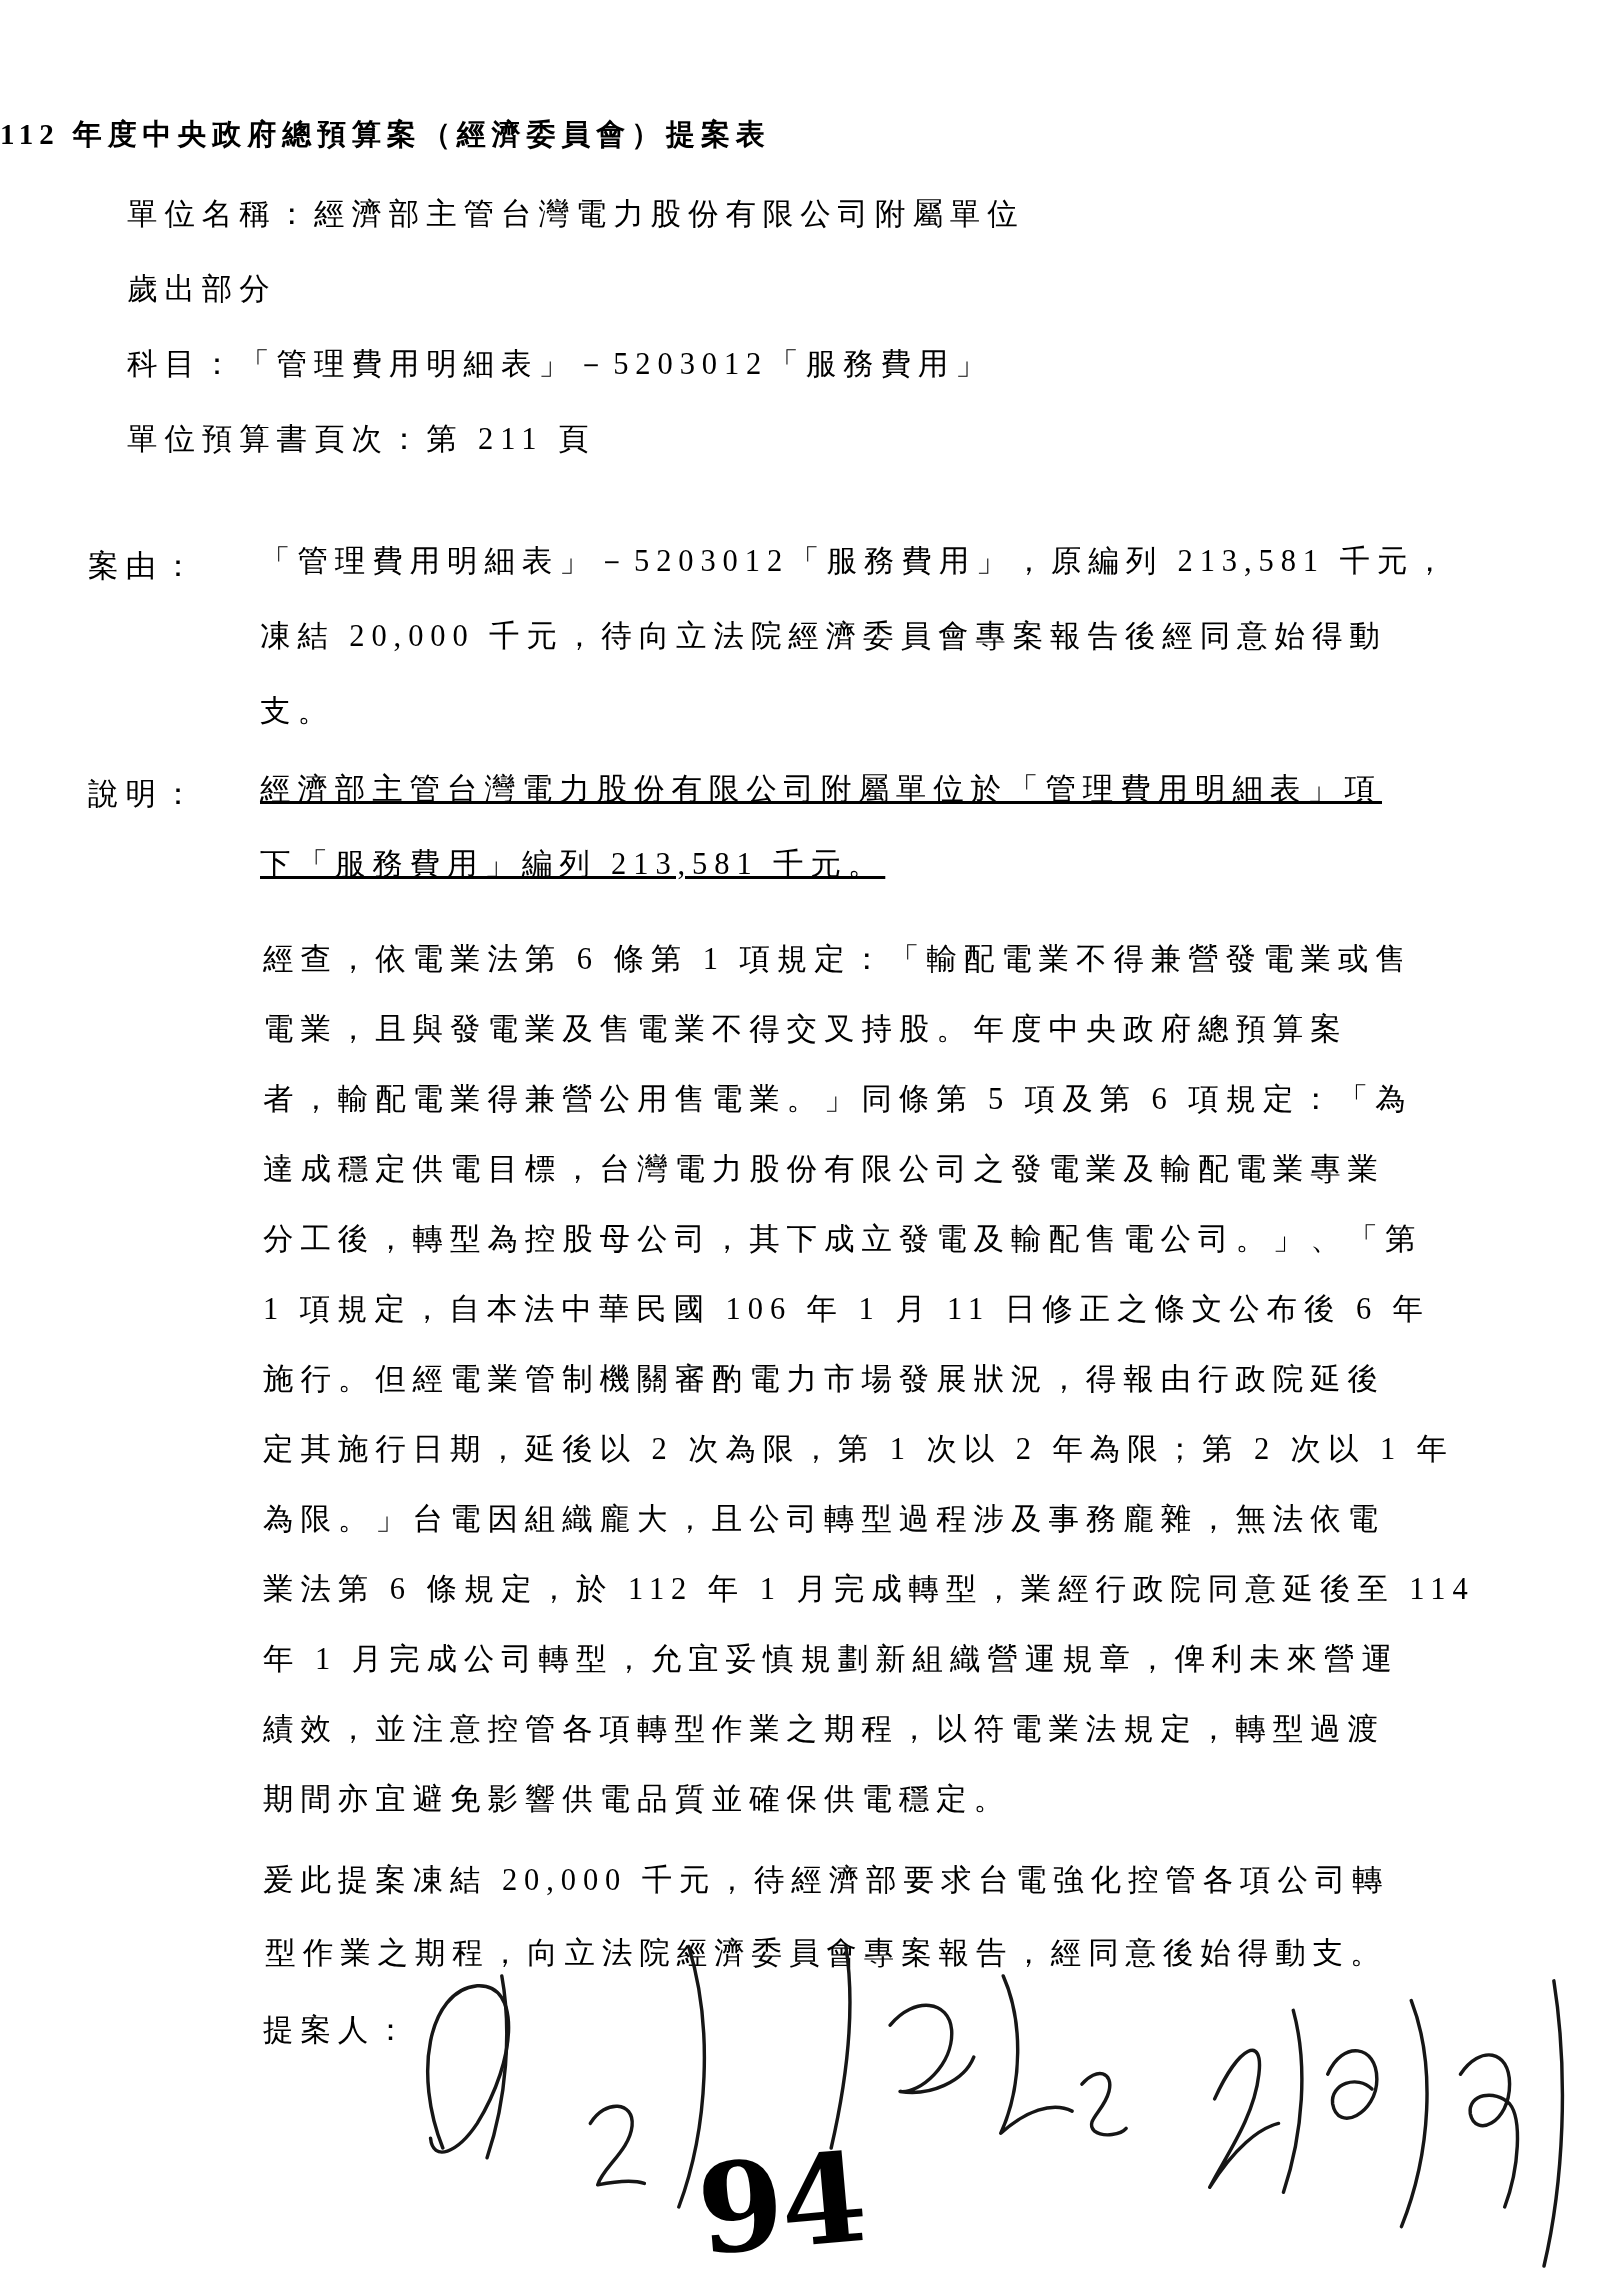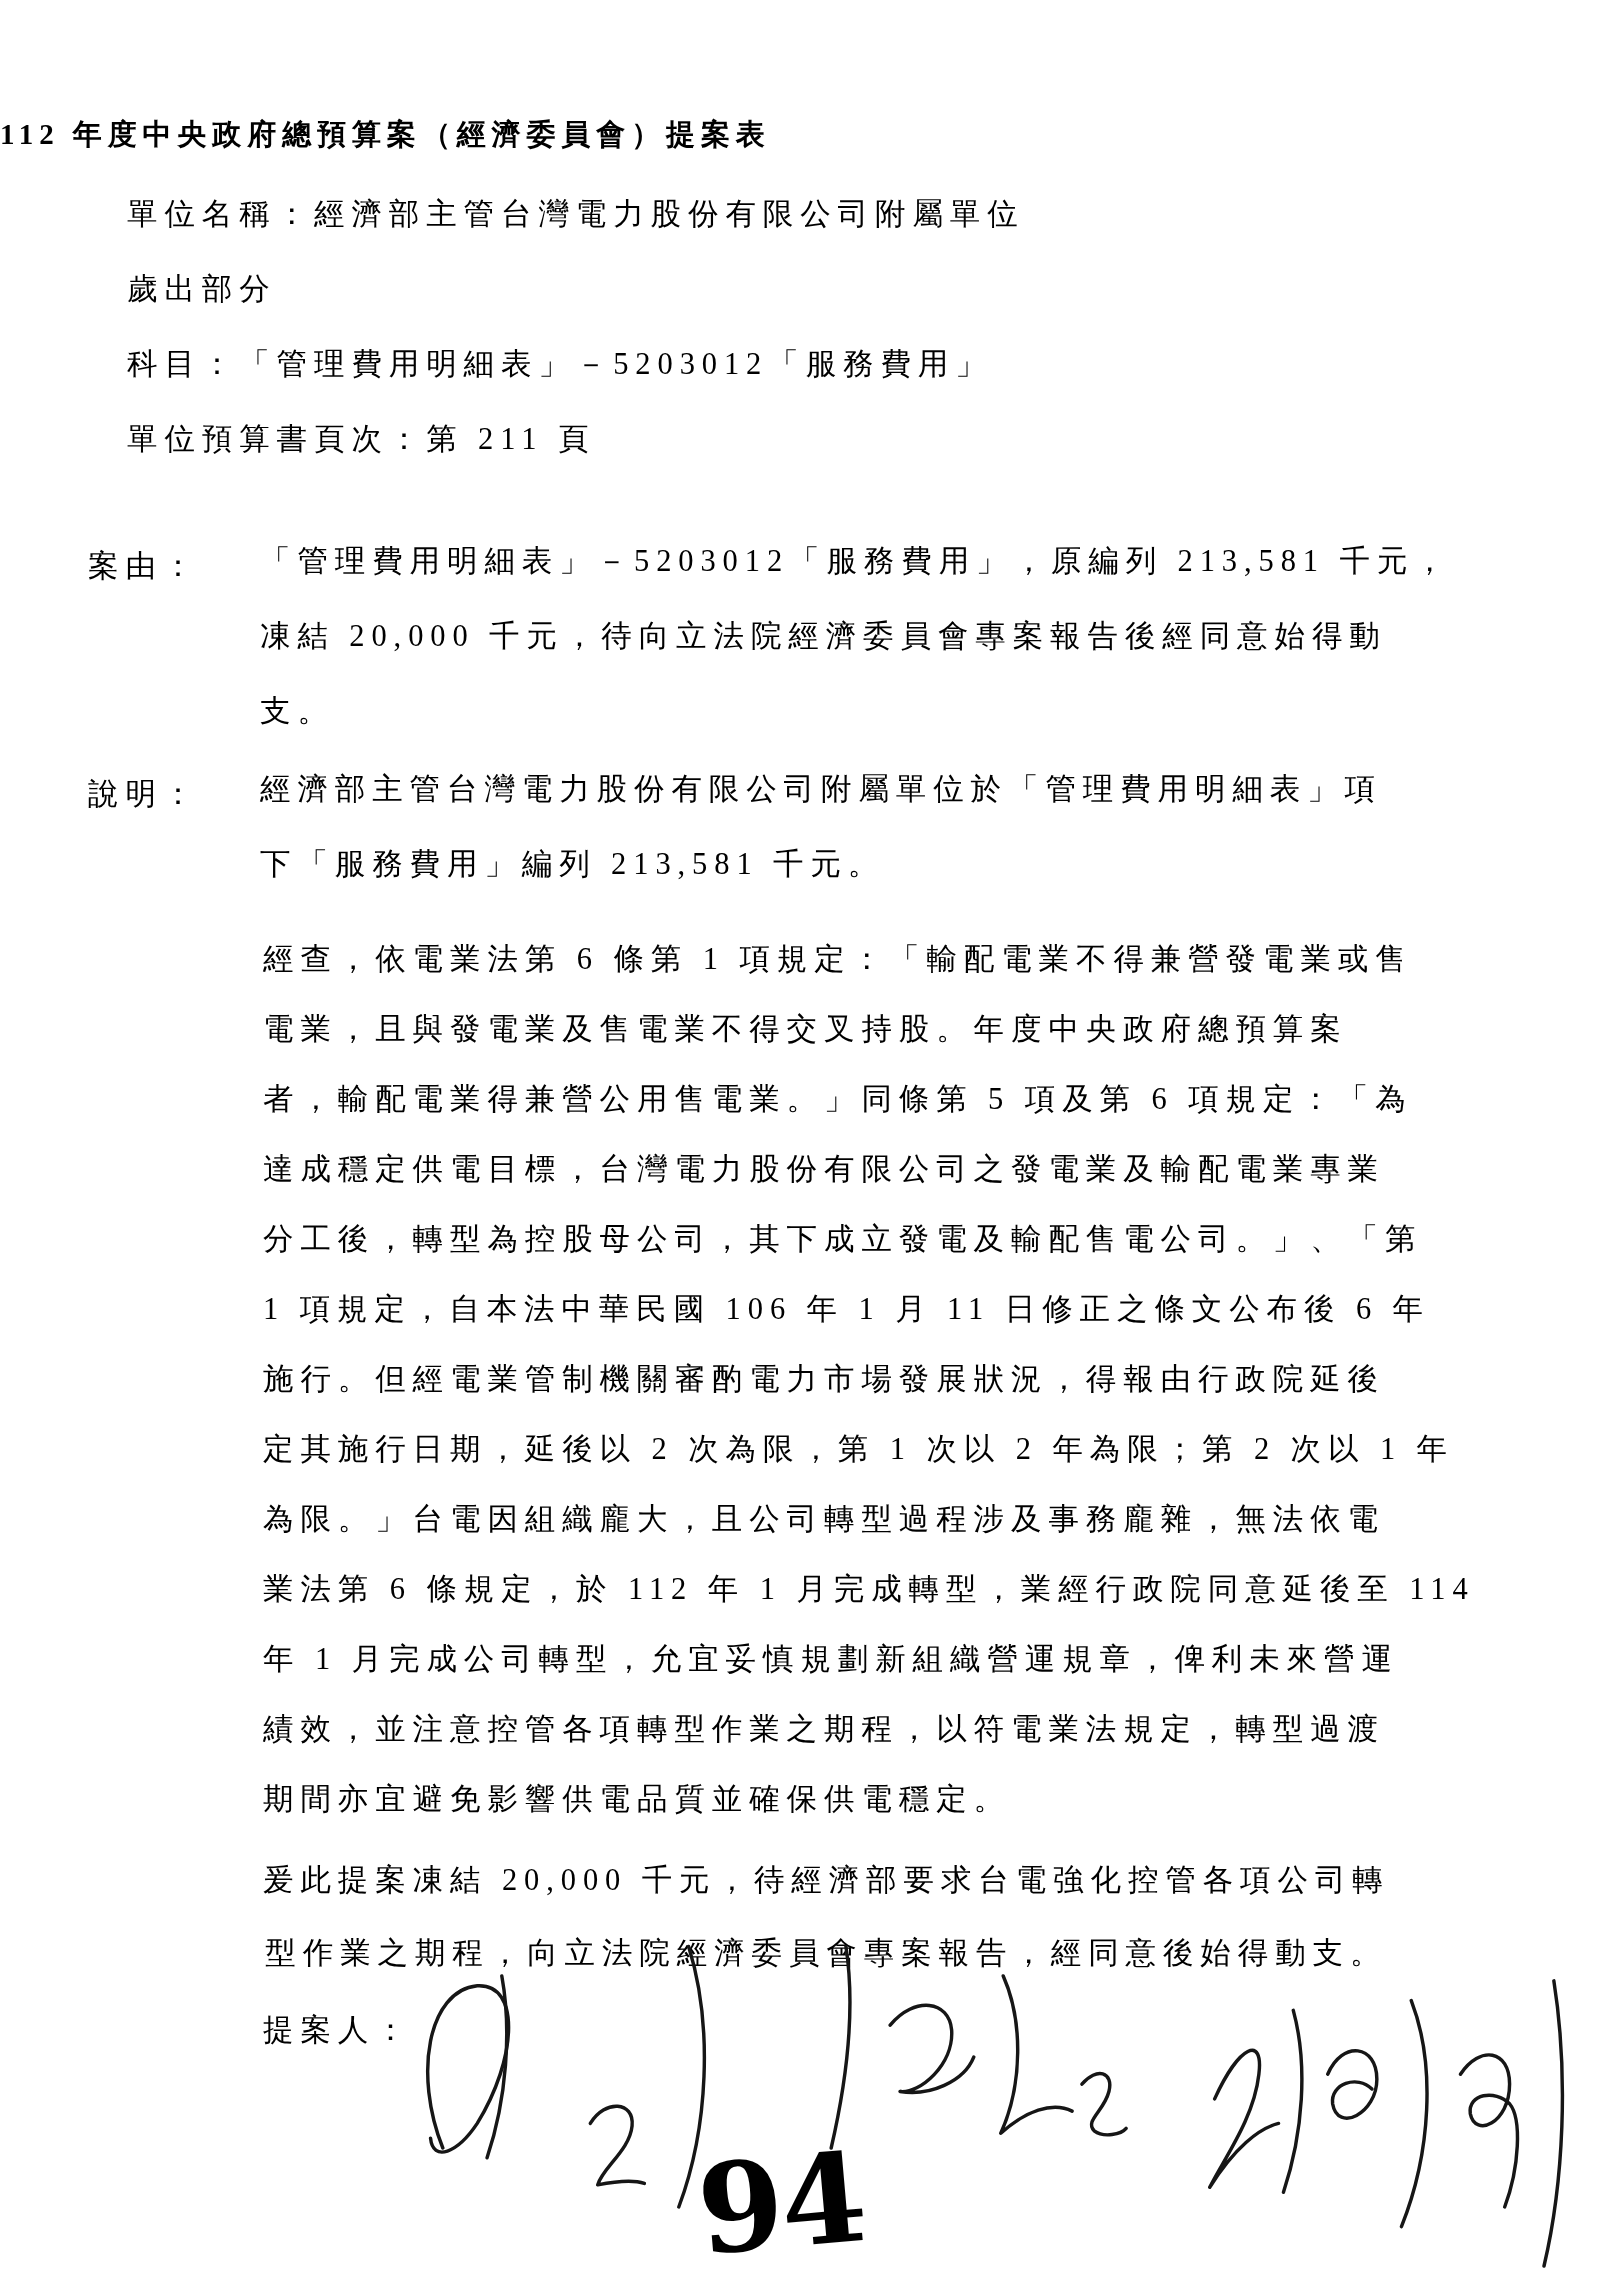--- a/index.html
+++ b/index.html
@@ -27,21 +27,21 @@
     font-size: 30.5px;
     letter-spacing: 6.9px;
     line-height: 1;
     margin-left: 39px;
   }
   .header-block { position: absolute; left: 88px; top: 199px; }
   .header-block .tline { height: 75px; }
   .sec-label { position: absolute; left: 88px; font-size: 30.5px; letter-spacing: 6.9px; white-space: nowrap; }
   .case-lines { position: absolute; left: 221px; top: 546px; }
   .case-lines .tline { height: 75px; }
-  .expl-lines { position: absolute; left: 221px; top: 774px; }
+  .expl-lines { position: absolute; left: 221px; top: 774px; text-decoration: underline; }
   .expl-lines .tline { height: 75px; }
   .review-lines { position: absolute; left: 224px; top: 944px; }
   .review-lines .tline { height: 70px; }
   .proposal-lines { position: absolute; left: 224px; top: 1865px; }
   .proposal-lines .tline { height: 73px; text-align: center; }
   .proposer { position: absolute; left: 224px; top: 2015px; }
   .signatures {
     position: absolute; left: 315px; top: 1912px;
     width: 1288px; height: 384px;
   }

